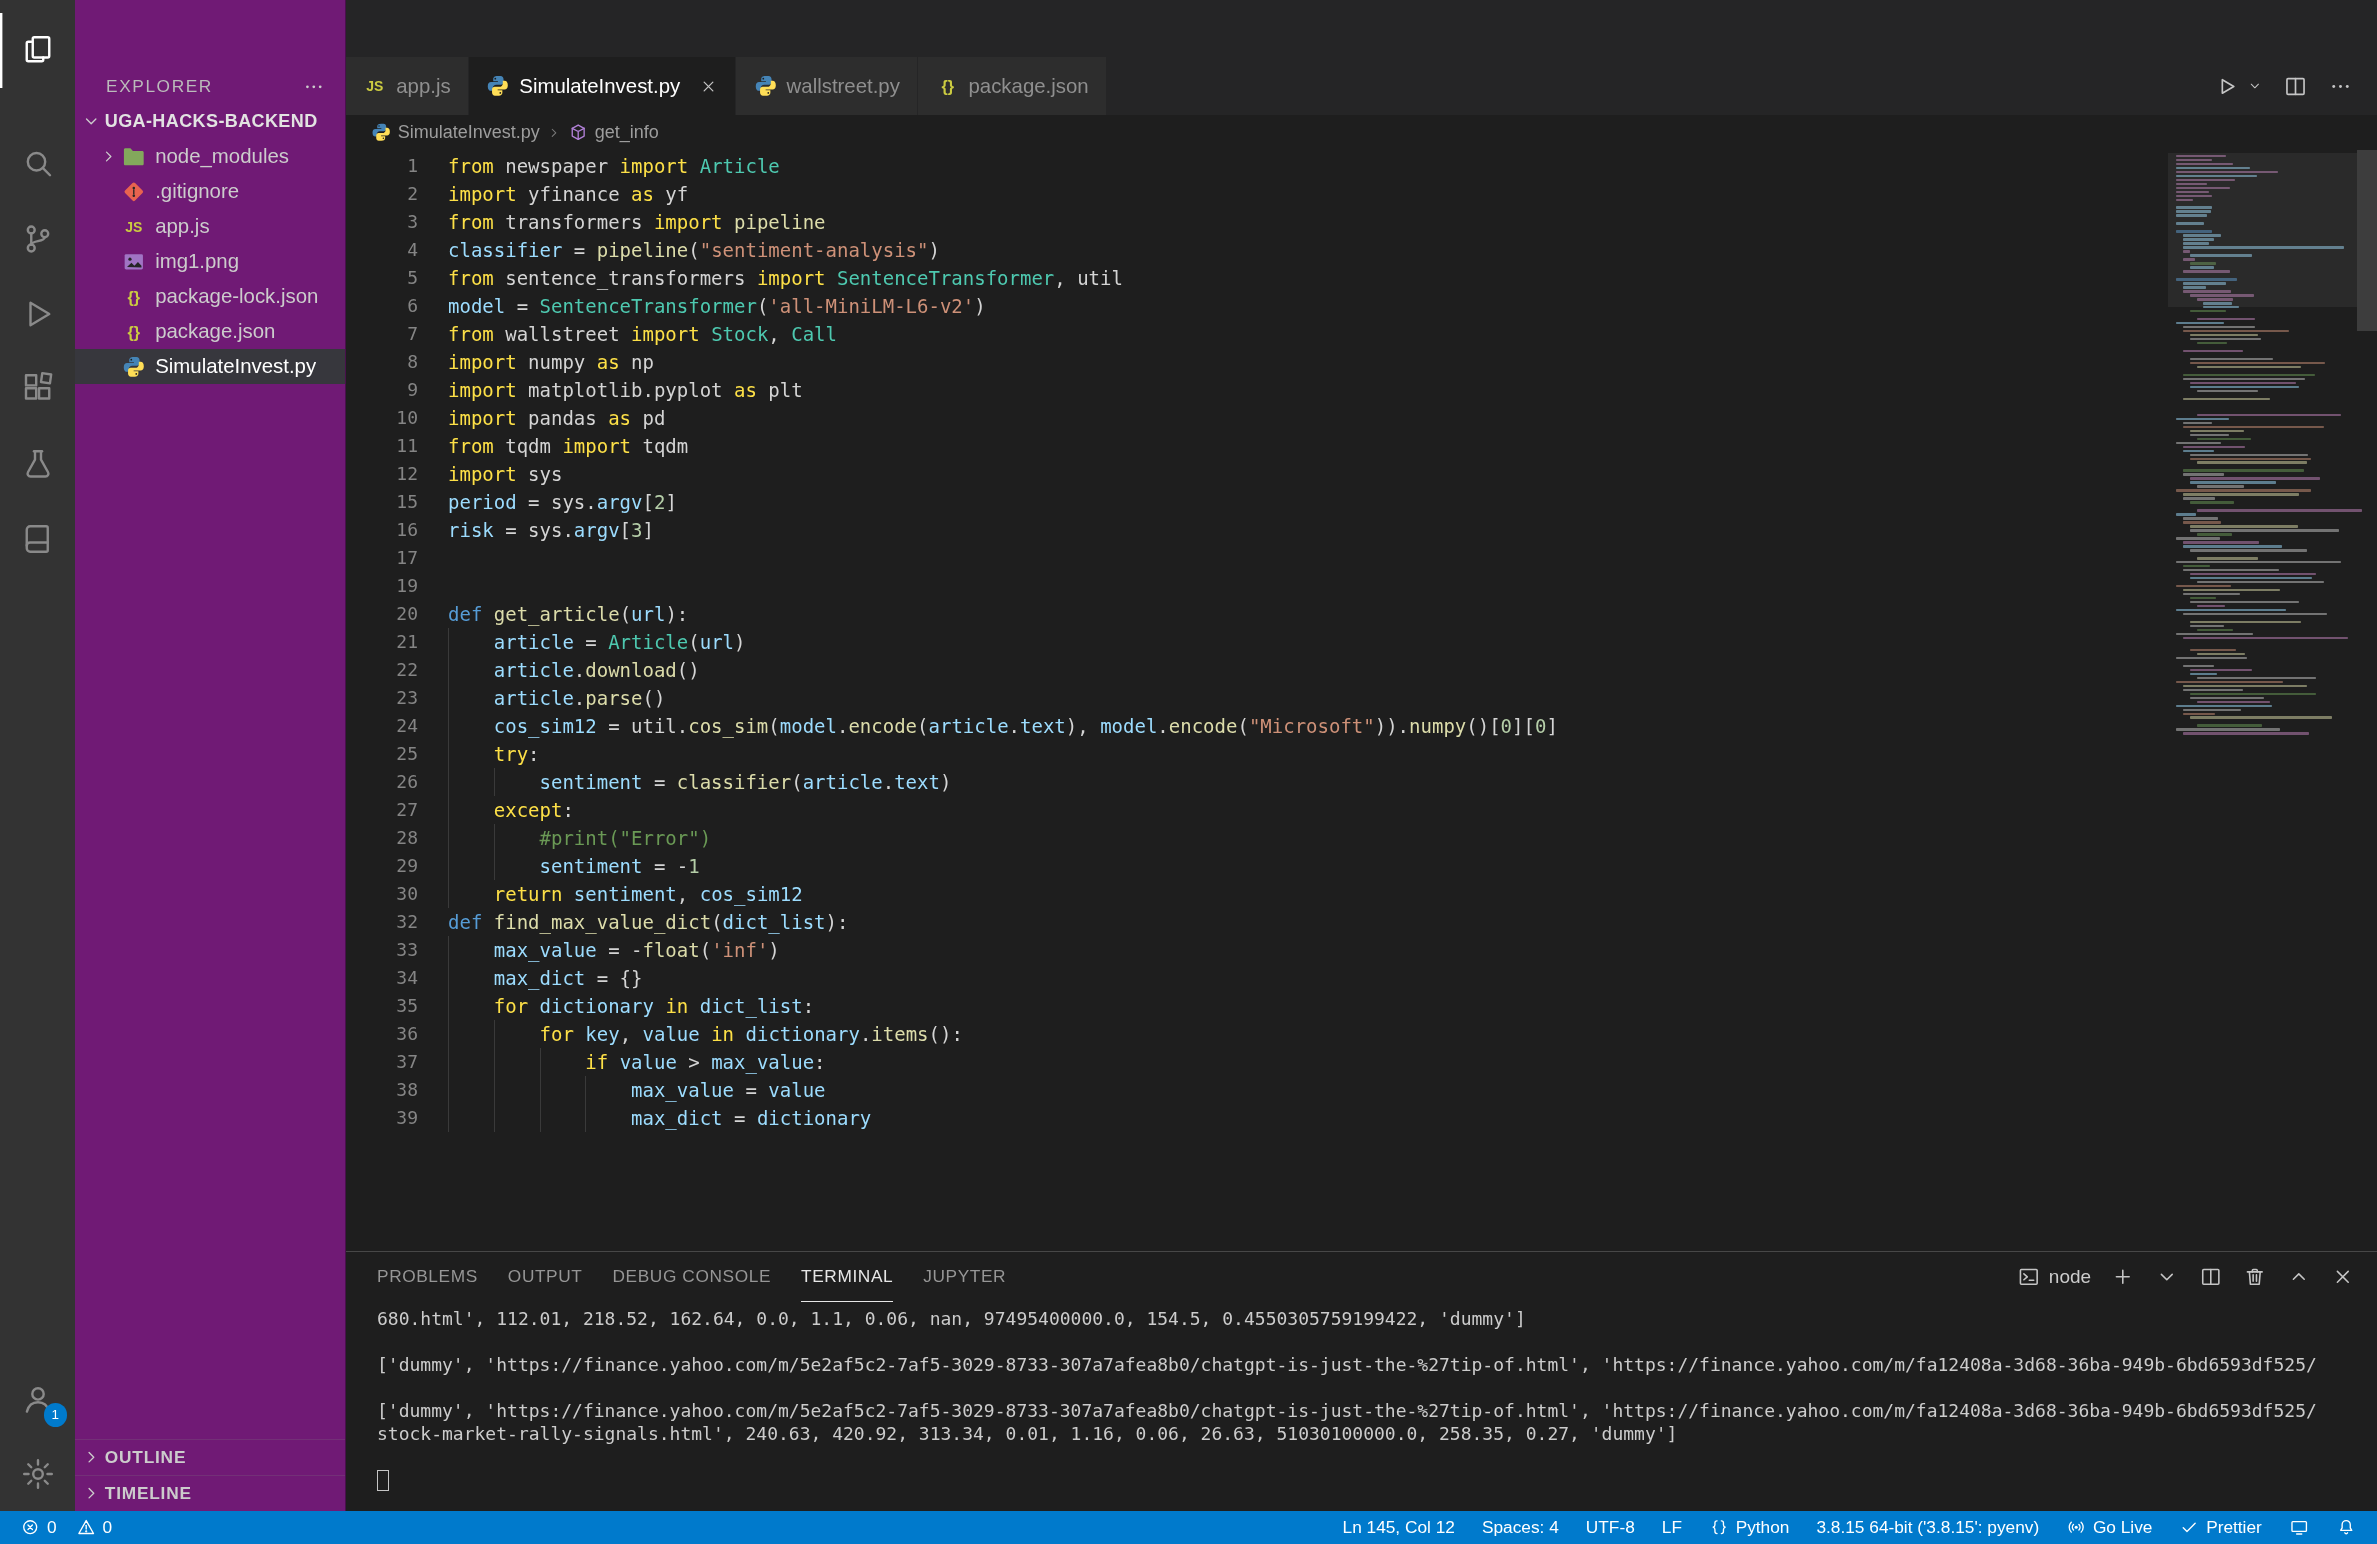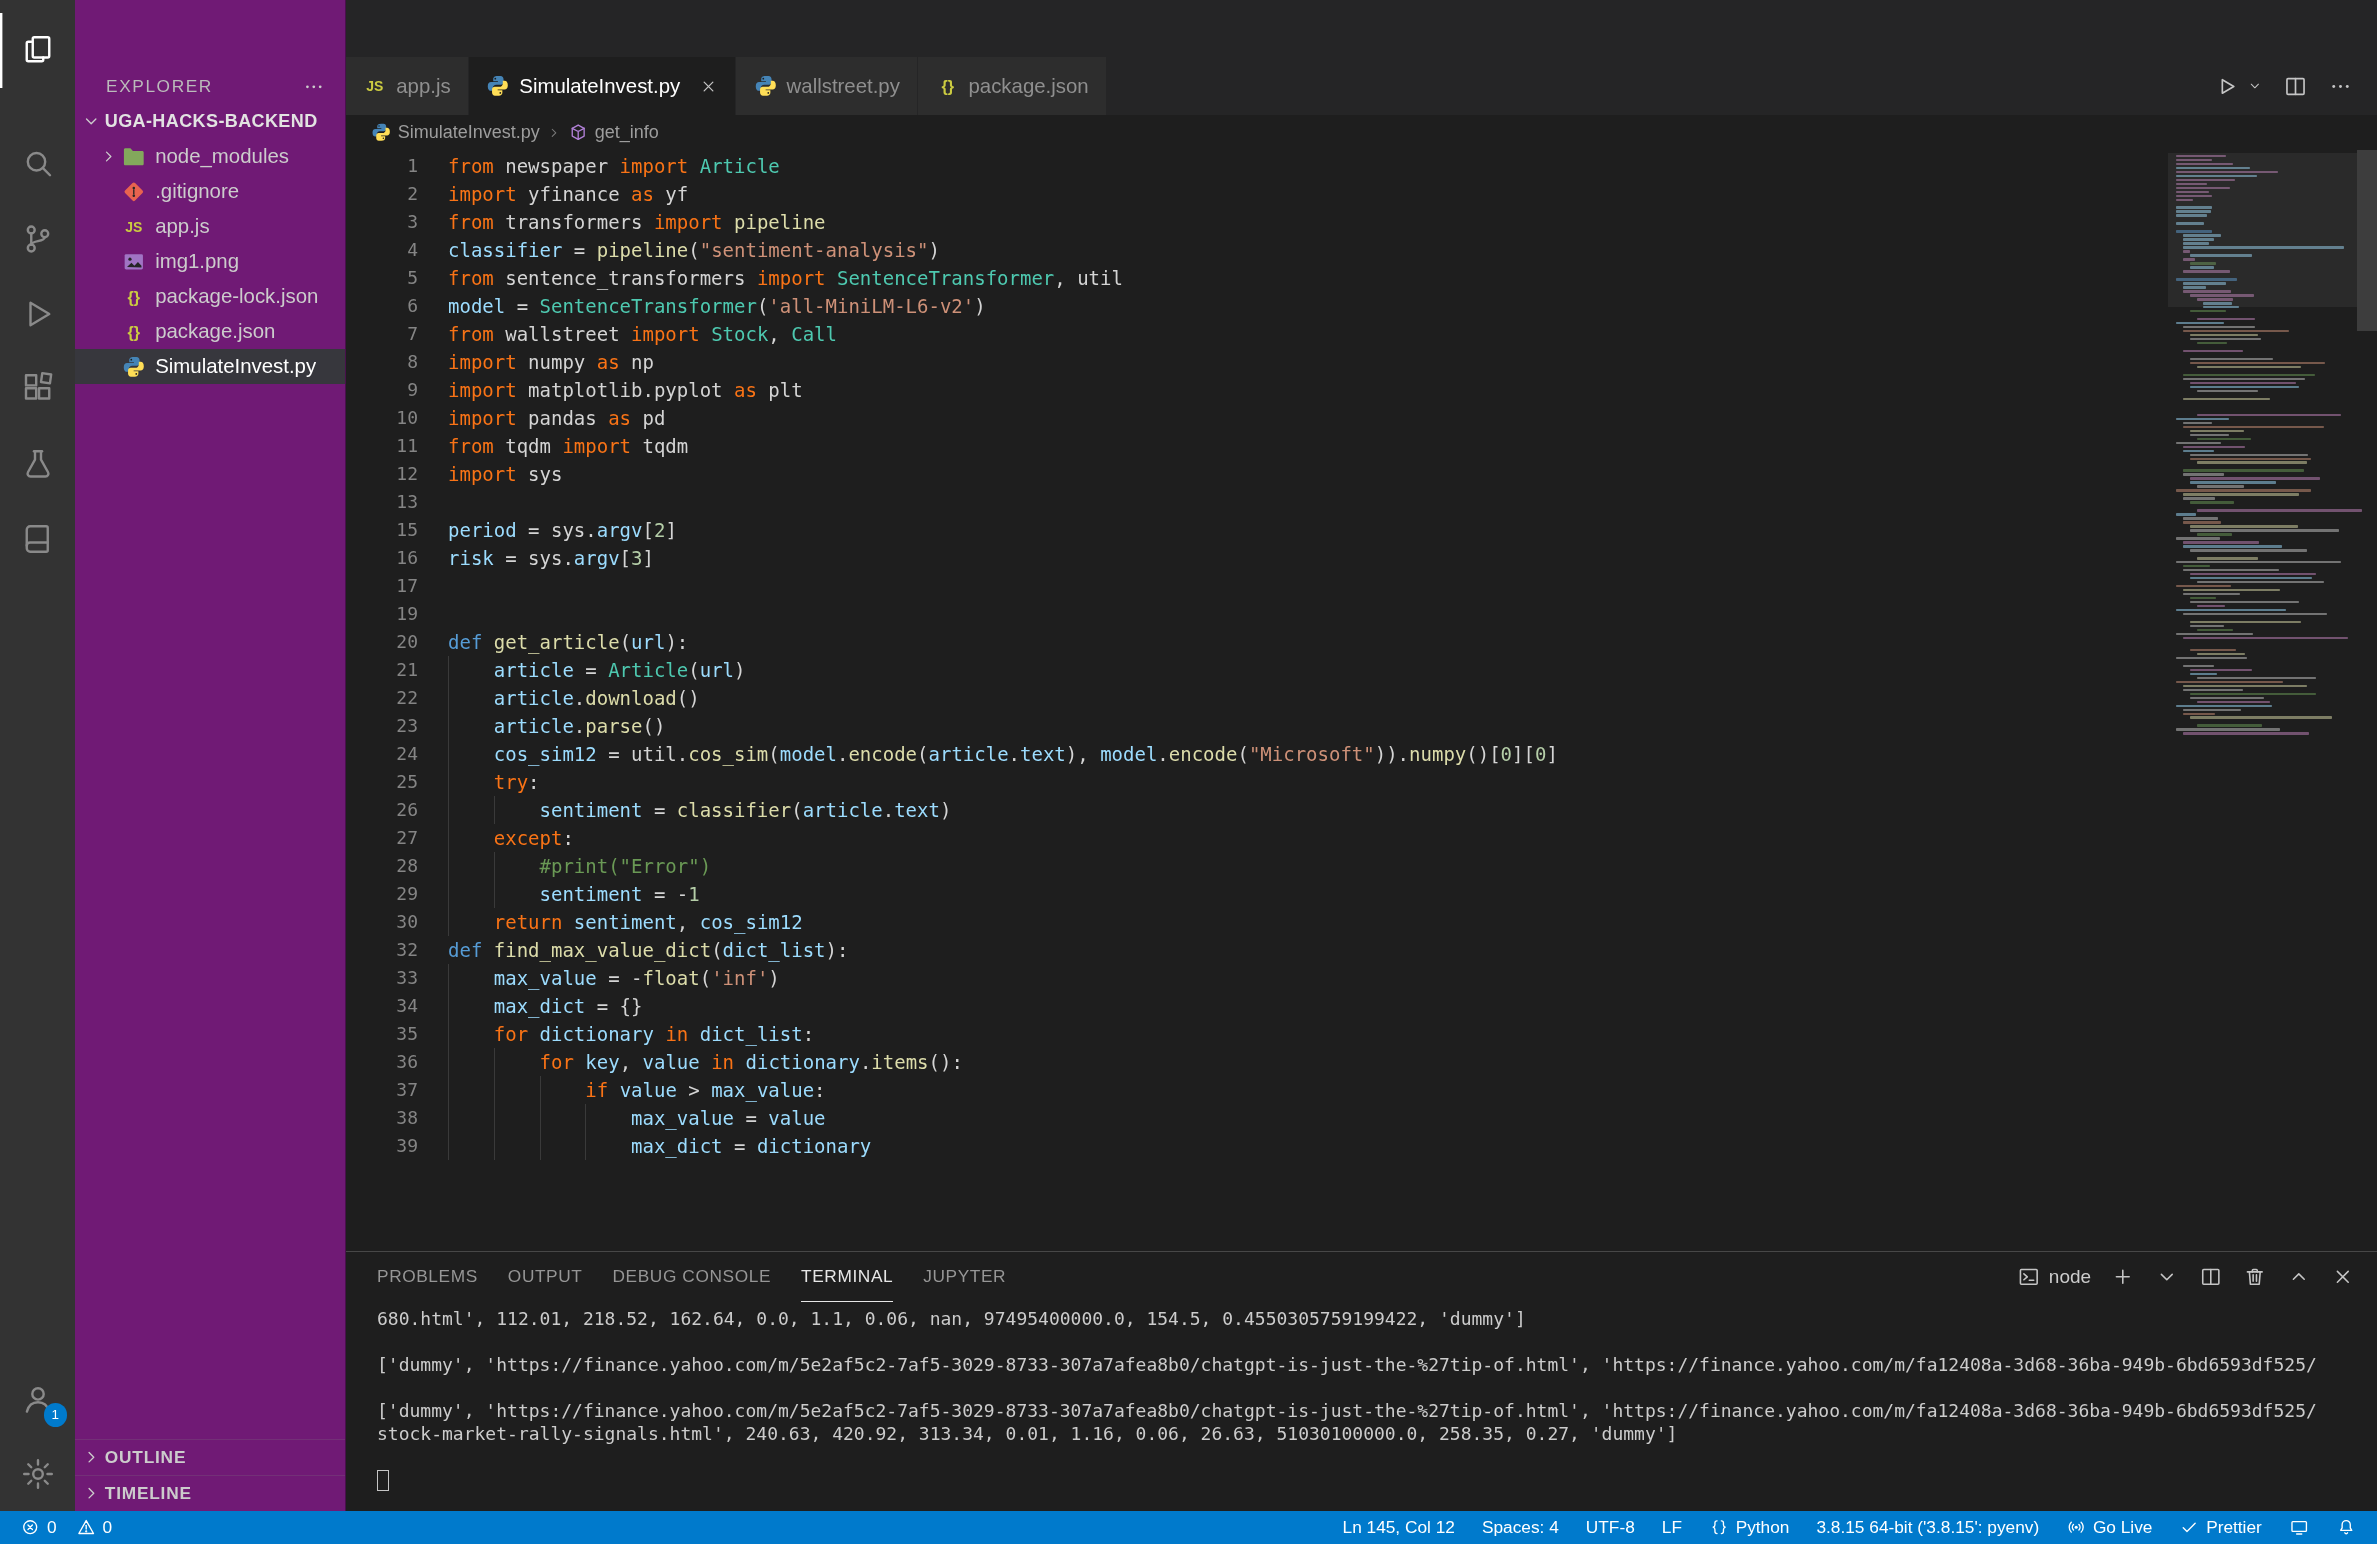--- a/index.html
+++ b/index.html
@@ -61,21 +61,21 @@
   .bc-sep{color:#7a7a7a}
   .bc-sep svg{width:15.7px;height:15.7px}
   .bc-method{color:#b180d7}
 
   .code-wrap{flex:1;position:relative;overflow:hidden;min-height:0}
   .code-lines{position:absolute;top:1.6px;left:0;right:214px;bottom:0;font-family:"DejaVu Sans Mono",monospace;font-size:19px;line-height:28px;overflow:hidden}
   .line{display:flex;height:28px}
   .ln{flex:none;width:72px;text-align:right;color:#858585;font-size:18px}
   .lt{margin-left:30px;white-space:pre;position:relative;flex:1;min-width:0}
   .guide{position:absolute;top:0;bottom:0;width:0.8px;background:#3a3a3a}
-  .tok-kw{color:#f97316}.tok-def{color:#569cd6}.tok-fn{color:#dcdcaa}.tok-cls{color:#4ec9b0}
+  .tok-kw{color:#fde047}.tok-def{color:#569cd6}.tok-fn{color:#dcdcaa}.tok-cls{color:#4ec9b0}
   .tok-var{color:#9cdcfe}.tok-str{color:#ce9178}.tok-num{color:#b5cea8}.tok-com{color:#6a9955}.tok-pl{color:#d4d4d4}
 
   .minimap{position:absolute;top:3.1px;right:23.6px;width:182px;bottom:0;cursor:pointer}
   .mm-content{position:relative}
   .mm-bar{height:2.4px;margin-top:1.6px;border-radius:0.8px;opac
 ity:.5;opacity:.5}
   .mm-viewport{position:absolute;left:-3.1px;right:-3.1px;top:0;height:154px;background:rgba(160,160,160,.10);z-index:2}
   .vscroll{position:absolute;top:0;right:0;width:20.4px;height:181px;background:rgba(121,121,121,.35);cursor:pointer}
 
   
@@ -447,24 +447,20 @@
               <span class="ln">10</span>
               <span class="lt"><span class="tok-kw">import</span><span class="tok-pl"> pandas </span><span class="tok-kw">as</span><span class="tok-pl"> pd</span></span>
             </div>
             <div class="line">
               <span class="ln">11</span>
               <span class="lt"><span class="tok-kw">from</span><span class="tok-pl"> tqdm </span><span class="tok-kw">import</span><span class="tok-pl"> tqdm</span></span>
             </div>
             <div class="line">
               <span class="ln">12</span>
               <span class="lt"><span class="tok-kw">import</span><span class="tok-pl"> sys</span></span>
-            </div>
-            <div class="line">
-              <span class="ln">13</span>
-              <span class="lt"></span>
             </div>
             <div class="line">
               <span class="ln">15</span>
               <span class="lt"><span class="tok-var">period</span><span class="tok-pl"> = sys.</span><span class="tok-var">argv</span><span class="tok-pl">[</span><span class="tok-num">2</span><span class="tok-pl">]</span></span>
             </div>
             <div class="line">
               <span class="ln">16</span>
               <span class="lt"><span class="tok-var">risk</span><span class="tok-pl"> = sys.</span><span class="tok-var">argv</span><span class="tok-pl">[</span><span class="tok-num">3</span><span class="tok-pl">]</span></span>
             </div>
             <div class="line">

